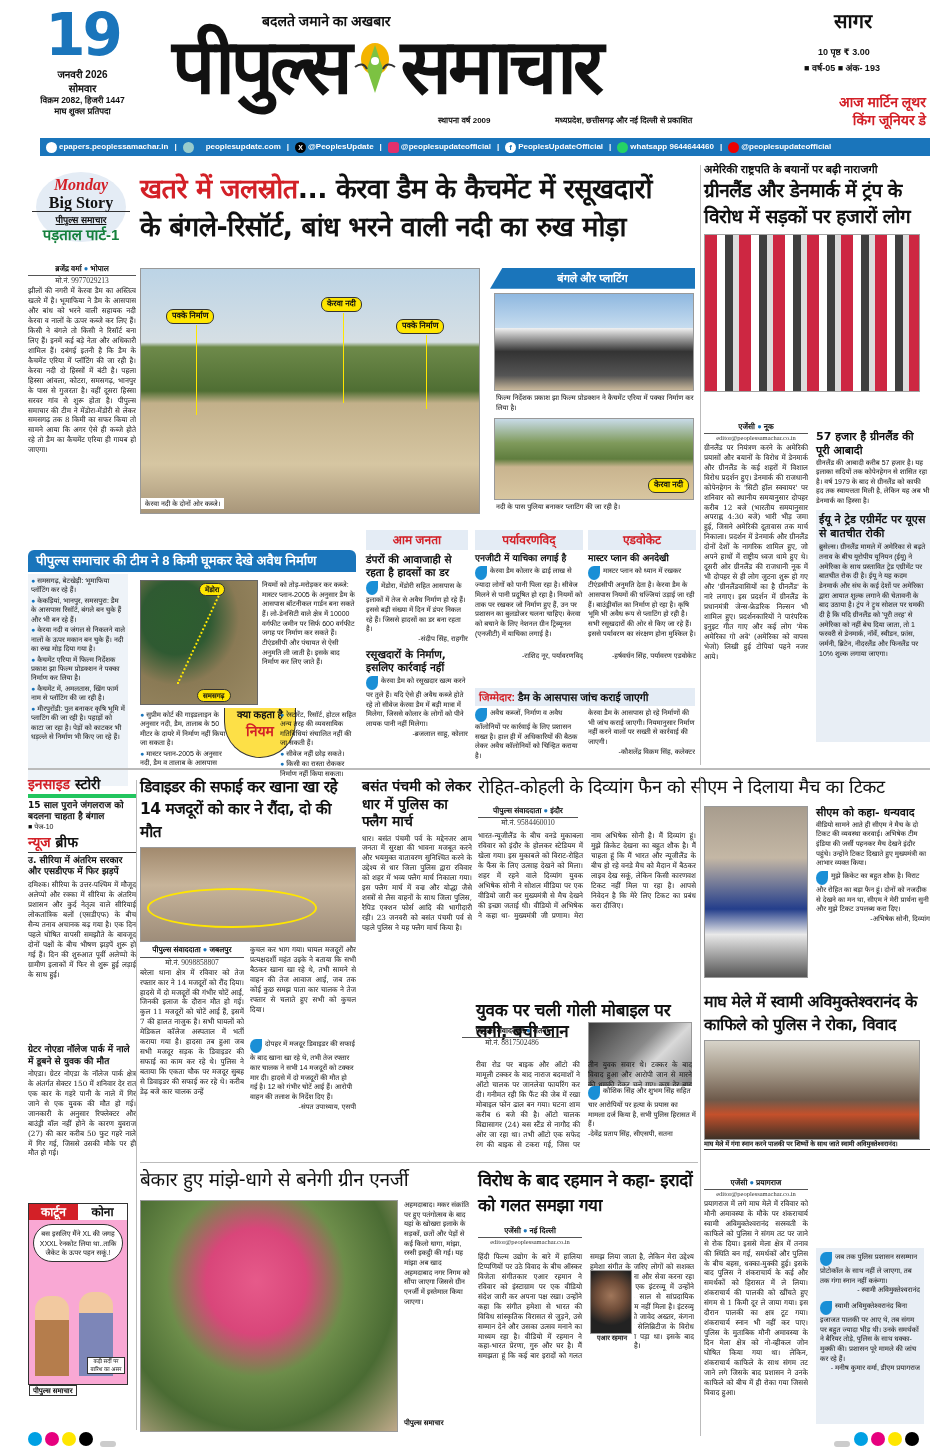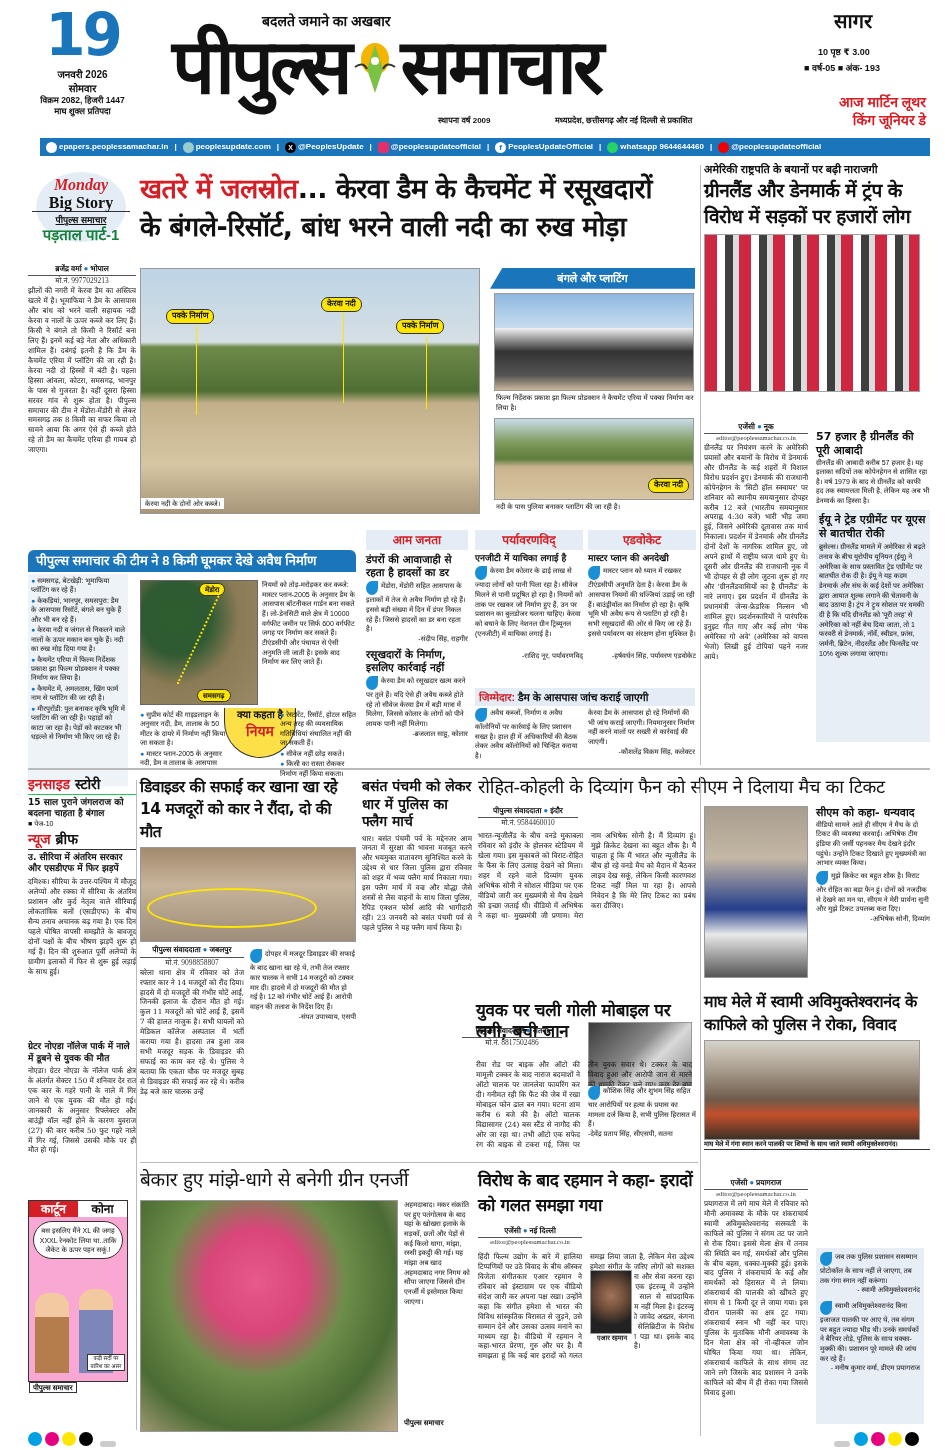--- a/index.html
+++ b/index.html
@@ -55,21 +55,21 @@
     <div>आज मार्टिन लूथर</div>
     <div>किंग जूनियर डे</div>
   </div>
 </div>
 
 <div class="abs" style="left:40px;top:138px;width:890px;height:18px;background:#1a75bb;display:flex;align-items:center;gap:6px;padding:0 6px;color:#fff;font-size:8px;font-weight:bold;">
   <span style="display:flex;align-items:center;gap:2px;">
       <span style="width:11px;height:11px;border-radius:50%;background:#fff;display:inline-block;"></span>
       <span>epapers.peoplessamachar.in</span>
     </span>|
-  <span style="display:flex;align-items:flex-end;gap:2px;">
+  <span style="display:flex;align-items:flex-end;gap:12px;">
       <span style="width:11px;height:11px;border-radius:50%;background:#9cc;display:inline-block;"></span>
       <span>peoplesupdate.com</span>
     </span>|
   <span style="display:flex;align-items:center;gap:2px;">
       <span style="width:11px;height:11px;border-radius:50%;background:#000;display:inline-block;color:#fff;font-size:7px;text-align:center;line-height:11px;">X</span>
       <span>@PeoplesUpdate</span>
     </span>|
   <span style="display:flex;align-items:center;gap:2px;">
       <span style="width:11px;height:11px;border-radius:3px;background:#e1306c;display:inline-block;"></span>
       <span>@peoplesupdateofficial</span>
@@ -212,21 +212,21 @@
     <div style="background:#e8eef5;margin-top:4px;padding:3px;height:232px;">
       <div class="hd" style="font-size:11px;">ईयू ने ट्रेड एग्रीमेंट पर यूएस से बातचीत रोकी</div>
       <div class="ps" style="font-size:7px;margin-top:2px;">ब्रुसेल्स। ग्रीनलैंड मामले में अमेरिका से बढ़ते तनाव के बीच यूरोपीय यूनियन (ईयू) ने अमेरिका के साथ प्रस्तावित ट्रेड एग्रीमेंट पर बातचीत रोक दी है। ईयू ने यह कदम डेनमार्क और संघ के कई देशों पर अमेरिका द्वारा आयात शुल्क लगाने की चेतावनी के बाद उठाया है। ट्रंप ने ट्रुथ सोशल पर धमकी दी है कि यदि ग्रीनलैंड को 'पूरी तरह' से अमेरिका को नहीं बेच दिया जाता, तो 1 फरवरी से डेनमार्क, नॉर्वे, स्वीडन, फ्रांस, जर्मनी, ब्रिटेन, नीदरलैंड और फिनलैंड पर 10% शुल्क लगाया जाएगा।</div>
     </div>
   </div>
 </div>
 
 <div class="abs rule" style="left:28px;top:768px;width:902px;height:2px;"></div>
 
 <div class="abs" style="left:28px;top:776px;width:108px;height:670px;">
-  <div class="hd" style="font-size:14px;border-bottom:1px solid #22c55e;"><span class="red">इनसाइड</span> <span>स्टोरी</span></div>
+  <div class="hd" style="font-size:14px;border-bottom:4px solid #22c55e;"><span class="red">इनसाइड</span> <span>स्टोरी</span></div>
   <div class="hd" style="font-size:9px;margin-top:2px;">15 साल पुराने जंगलराज को बदलना चाहता है बंगाल</div>
   <div style="font-size:7px;">■ पेज-10</div>
   <div class="hd" style="font-size:14px;border-bottom:1px solid #333;margin-top:3px;"><span class="red">न्यूज</span> <span>ब्रीफ</span></div>
   <div class="hd" style="font-size:9px;margin-top:2px;">उ. सीरिया में अंतरिम सरकार और एसडीएफ में फिर झड़पें</div>
   <div class="p" style="height:158px;margin-top:3px;">दमिश्क। सीरिया के उत्तर-पश्चिम में मौजूद अलेप्पो और रक्का में सीरिया के अंतरिम प्रशासन और कुर्द नेतृत्व वाले सीरियाई लोकतांत्रिक बलों (एसडीएफ) के बीच सैन्य तनाव अचानक बढ़ गया है। एक दिन पहले घोषित वापसी समझौते के बावजूद दोनों पक्षों के बीच भीषण झड़पें शुरू हो गई हैं। दिन की शुरुआत पूर्वी अलेप्पो के ग्रामीण इलाकों में फिर से शुरू हुई लड़ाई के साथ हुई।</div>
   <div class="hd" style="font-size:9px;margin-top:6px;">ग्रेटर नोएडा नॉलेज पार्क में नाले में डूबने से युवक की मौत</div>
   <div class="p" style="height:120px;margin-top:2px;">नोएडा। ग्रेटर नोएडा के नॉलेज पार्क क्षेत्र के अंतर्गत सेक्टर 150 में शनिवार देर रात एक कार के गहरे पानी के नाले में गिर जाने से एक युवक की मौत हो गई। जानकारी के अनुसार रिफ्लेक्टर और बाउंड्री वॉल नहीं होने के कारण युवराज (27) की कार करीब 50 फुट गहरे नाले में गिर गई, जिससे उसकी मौके पर ही मौत हो गई।</div>
   <div style="margin-top:14px;border:1px solid #333;width:100px;height:182px;position:relative;background:#f9a8d4;">
     <div style="display:flex;">
       <div style="background:#d32027;color:#fff;font-weight:bold;font-size:12px;width:50px;text-align:center;">कार्टून</div>
@@ -245,20 +245,21 @@
   <div class="photo" style="margin-top:4px;width:216px;height:95px;background:linear-gradient(180deg,#a28a6e 0,#c7b49a 40%,#9e8d7a 100%);position:relative;">
     <div class="abs" style="left:6px;top:40px;width:170px;height:40px;border:2px solid #ffe600;border-radius:50%;"></div>
   </div>
   <div style="display:flex;gap:6px;margin-top:3px;">
     <div style="width:104px;">
       <div class="byline"><span>पीपुल्स संवाददाता</span> <span class="dot">●</span> <span>जबलपुर</span></div>
       <div class="mob">मो.नं. 9098858807</div>
       <div class="p" style="height:210px;">बरेला थाना क्षेत्र में रविवार को तेज रफ्तार कार ने 14 मजदूरों को रौंद दिया। हादसे में दो मजदूरों की गंभीर चोटें आईं, जिनकी इलाज के दौरान मौत हो गई। कुल 11 मजदूरों को चोटें आई हैं, इसमें 7 की हालत नाजुक है। सभी घायलों को मेडिकल कॉलेज अस्पताल में भर्ती कराया गया है। हादसा तब हुआ जब सभी मजदूर सड़क के डिवाइडर की सफाई का काम कर रहे थे। पुलिस ने बताया कि एकता चौक पर मजदूर सुबह से डिवाइडर की सफाई कर रहे थे। करीब डेढ़ बजे कार चालक उन्हें</div>
     </div>
     <div style="width:106px;">
+      <div class="p" style="height:90px;">कुचल कर भाग गया। घायल मजदूरों और प्रत्यक्षदर्शी महंत उइके ने बताया कि सभी बैठकर खाना खा रहे थे, तभी सामने से वाहन की तेज आवाज आई, जब तक कोई कुछ समझ पाता कार चालक ने तेज रफ्तार से चलाते हुए सभी को कुचल दिया।</div>
       <div class="ps" style="font-size:7px;margin-top:4px;"><span class="quote-mark"></span><span>दोपहर में मजदूर डिवाइडर की सफाई के बाद खाना खा रहे थे, तभी तेज रफ्तार कार चालक ने सभी 14 मजदूरों को टक्कर मार दी। हादसे में दो मजदूरों की मौत हो गई है। 12 को गंभीर चोटें आई हैं। आरोपी वाहन की तलाश के निर्देश दिए हैं।</span></div>
       <div class="ps" style="font-size:7px;text-align:right;">-संपत उपाध्याय, एसपी</div>
     </div>
   </div>
 </div>
 
 <div class="abs" style="left:362px;top:778px;width:110px;height:220px;">
   <div class="hd" style="font-size:14px;">बसंत पंचमी को लेकर धार में पुलिस का फ्लैग मार्च</div>
   <div class="p" style="height:180px;margin-top:3px;">धार। बसंत पंचमी पर्व के मद्देनजर आम जनता में सुरक्षा की भावना मजबूत करने और भयमुक्त वातावरण सुनिश्चित करने के उद्देश्य से धार जिला पुलिस द्वारा रविवार को शहर में भव्य फ्लैग मार्च निकाला गया। इस फ्लैग मार्च में वज्र और योद्धा जैसे शस्त्रों से लैस वाहनों के साथ जिला पुलिस, रैपिड एक्शन फोर्स आदि की भागीदारी रही। 23 जनवरी को बसंत पंचमी पर्व से पहले पुलिस ने यह फ्लैग मार्च किया है।</div>
 </div>

